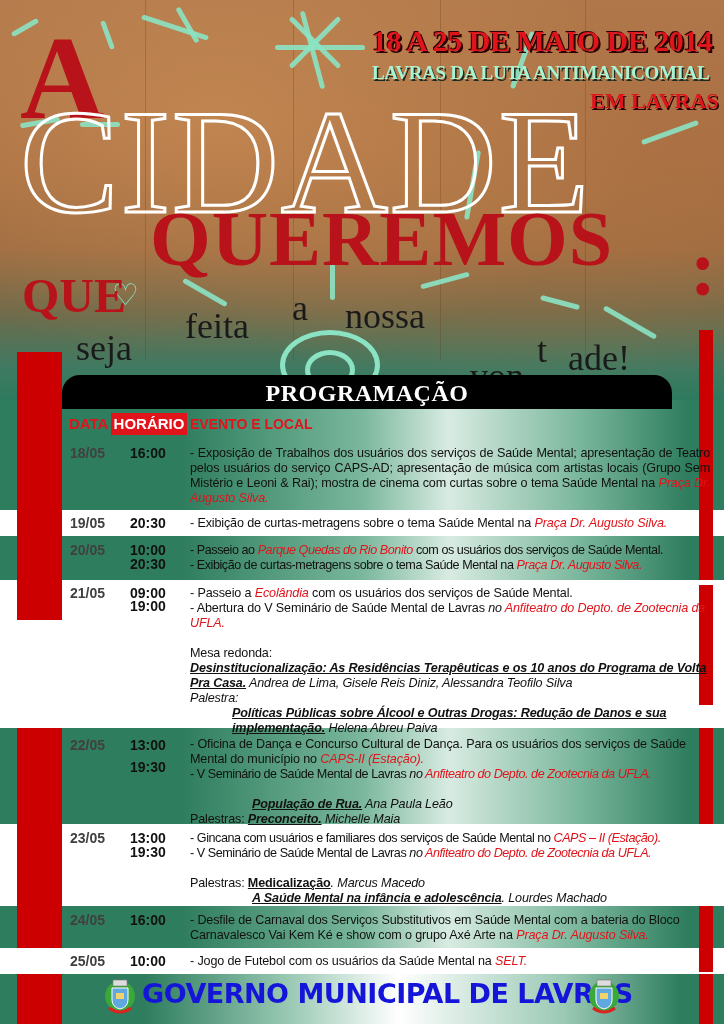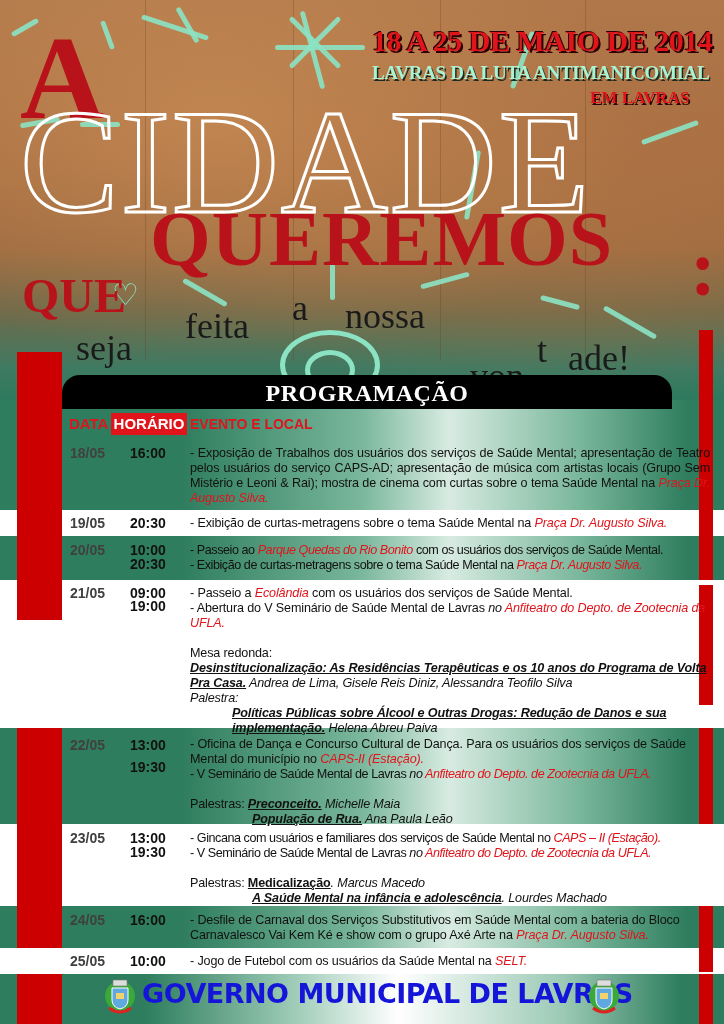--- a/index.html
+++ b/index.html
@@ -12,21 +12,21 @@
   .hero .tile{position:absolute;top:0;height:360px;border-left:1px solid rgba(90,50,20,0.25);}
   .hero .scratch{position:absolute;background:#8be3c4;border-radius:3px;opacity:0.9;}
   .bigA{position:absolute;left:20px;top:20px;font-family:"Liberation Serif",serif;font-weight:bold;font-size:118px;color:#b8131a;line-height:1;}
   .cidade{position:absolute;left:20px;top:88px;font-family:"Liberation Serif",serif;font-size:148px;color:transparent;-webkit-text-stroke:3px #fff;line-height:1;letter-spacing:2px;}
   .queremos{position:absolute;left:150px;top:200px;font-family:"Liberation Serif",serif;font-weight:bold;font-size:78px;color:#b8131a;line-height:1;letter-spacing:1px;}
   .que{position:absolute;left:22px;top:272px;font-family:"Liberation Serif",serif;font-weight:bold;font-size:48px;color:#b8131a;line-height:1;}
   .colon{position:absolute;left:690px;top:230px;font-family:"Liberation Serif",serif;font-weight:bold;font-size:78px;color:#b8131a;line-height:1;}
   .phrase{position:absolute;font-family:"Liberation Serif",serif;color:#1a1a1a;line-height:1;}
   .date-title{position:absolute;left:372px;top:24px;font-family:"Liberation Serif",serif;font-weight:bold;font-size:30px;color:#e0141b;text-shadow:2px 2px 0 #2a0000,-1px -1px 0 #2a0000;letter-spacing:-0.5px;}
   .semana{position:absolute;left:372px;top:62px;font-family:"Liberation Serif",serif;font-weight:bold;font-size:19px;color:#a9f3d3;text-shadow:1.5px 1.5px 0 #1a2a20;letter-spacing:-0.3px;}
-  .lavras{position:absolute;left:590px;top:88px;font-family:"Liberation Serif",serif;font-weight:bold;font-size:17px;color:#e0141b;text-shadow:1.5px 1.5px 0 #2a0000;}
+  .lavras{position:absolute;left:590px;top:88px;font-family:"Liberation Serif",serif;font-weight:bold;font-size:22px;color:#e0141b;text-shadow:1.5px 1.5px 0 #2a0000;}
 
   .redbar{position:absolute;background:#cc0000;}
   .band{position:absolute;left:0;width:724px;}
   .band.green{background:linear-gradient(90deg,#2e7d5e 0%,#2e7d5e 25%,#7ab79c 50%,#d8ebe2 62%,#7ab79c 80%,#2e7d5e 95%);}
   .band.white{background:#fff;}
   .band.gfade{background:linear-gradient(90deg,#2e7d5e 0%,#2e7d5e 20%,#9ac9b4 40%,#fff 55%,#9ac9b4 78%,#2e7d5e 94%);}
 
   .prog-header{position:absolute;left:62px;top:375px;width:610px;height:34px;background:#000;border-radius:18px 18px 0 0;text-align:center;}
   .prog-header span{font-family:"Liberation Serif",serif;font-weight:bold;color:#fff;font-size:24px;line-height:36px;letter-spacing:0.5px;}
 
@@ -144,22 +144,22 @@
   <div style="padding-left:42px"><span class="bu">Políticas Públicas sobre Álcool e Outras Drogas: Redução de Danos e sua implementação.</span><span class="it"> Helena Abreu Paiva</span></div>
 </div>
 
 <div class="rowdate" style="top:737px;">22/05</div>
 <div class="rowtime" style="top:738px;">13:00</div>
 <div class="rowtime" style="top:760px;">19:30</div>
 <div class="ev" style="top:737px;">
   <span>- Oficina de Dança e Concurso Cultural de Dança. Para os usuários dos serviços de Saúde Mental do município no </span><span class="red">CAPS-II (Estação).</span><br>
   <span style="letter-spacing:-0.45px"><span>- V Seminário de Saúde Mental de Lavras </span><span class="it">no </span><span class="red">Anfiteatro do Depto. de Zootecnia da UFLA.</span></span>
   <div style="height:15px"></div>
+  <div style="padding-left:62px"><span class="bu">População de Rua.</span><span class="it"> Ana Paula Leão</span></div>
   <div><span>Palestras: </span><span class="bu">Preconceito.</span><span class="it"> Michelle Maia</span></div>
-  <div style="padding-left:62px"><span class="bu">População de Rua.</span><span class="it"> Ana Paula Leão</span></div>
 </div>
 
 <div class="rowdate" style="top:830px;">23/05</div>
 <div class="rowtime" style="top:831px;">13:00</div>
 <div class="rowtime" style="top:845px;">19:30</div>
 <div class="ev" style="top:831px;letter-spacing:-0.45px;">
   <span>- Gincana com usuários e familiares dos serviços de Saúde Mental no </span><span class="red">CAPS – II (Estação).</span><br>
   <span>- V Seminário de Saúde Mental de Lavras </span><span class="it">no </span><span class="red">Anfiteatro do Depto. de Zootecnia da UFLA.</span>
   <div style="height:15px"></div>
   <div style="letter-spacing:-0.15px"><span>Palestras: </span><span class="b-u">Medicalização</span><span class="it">. Marcus Macedo</span></div>

